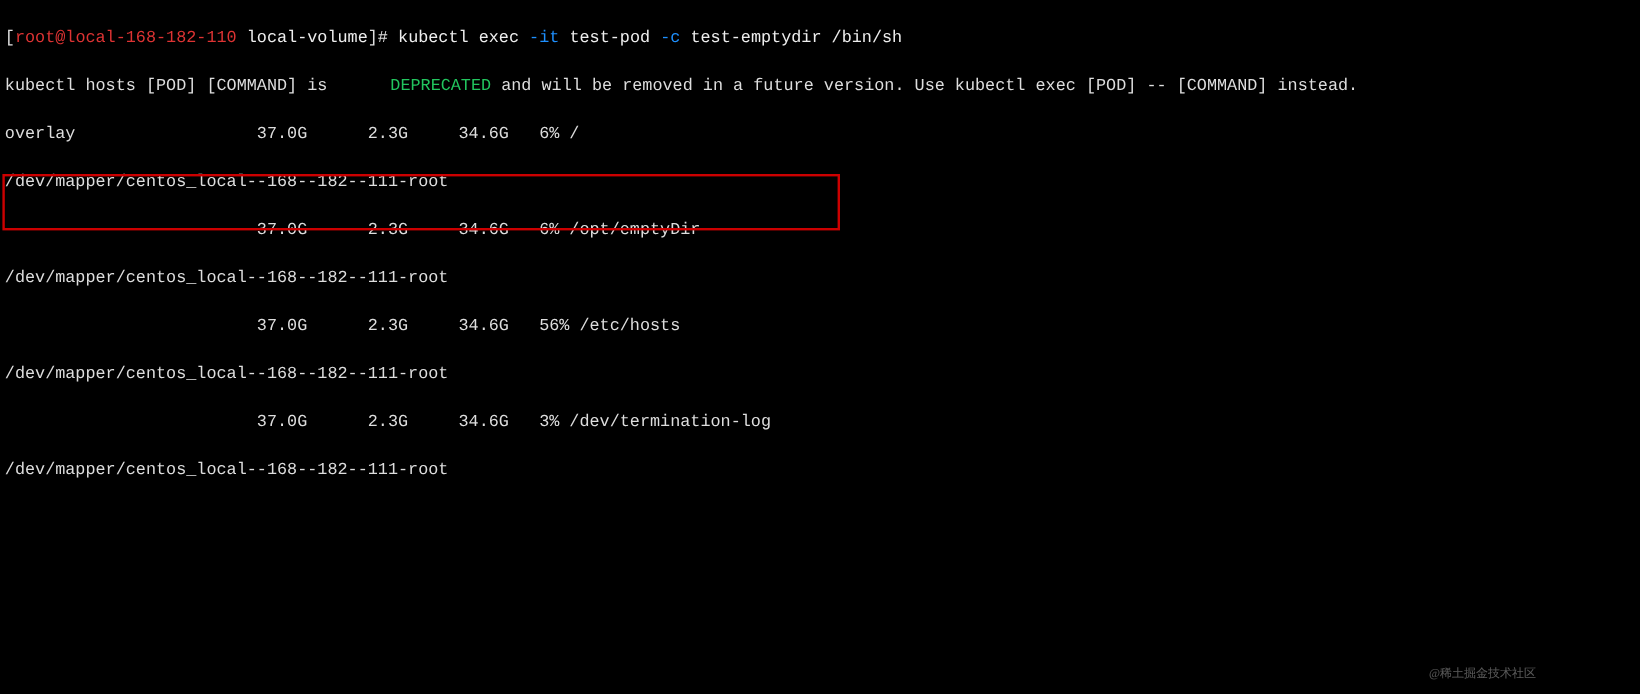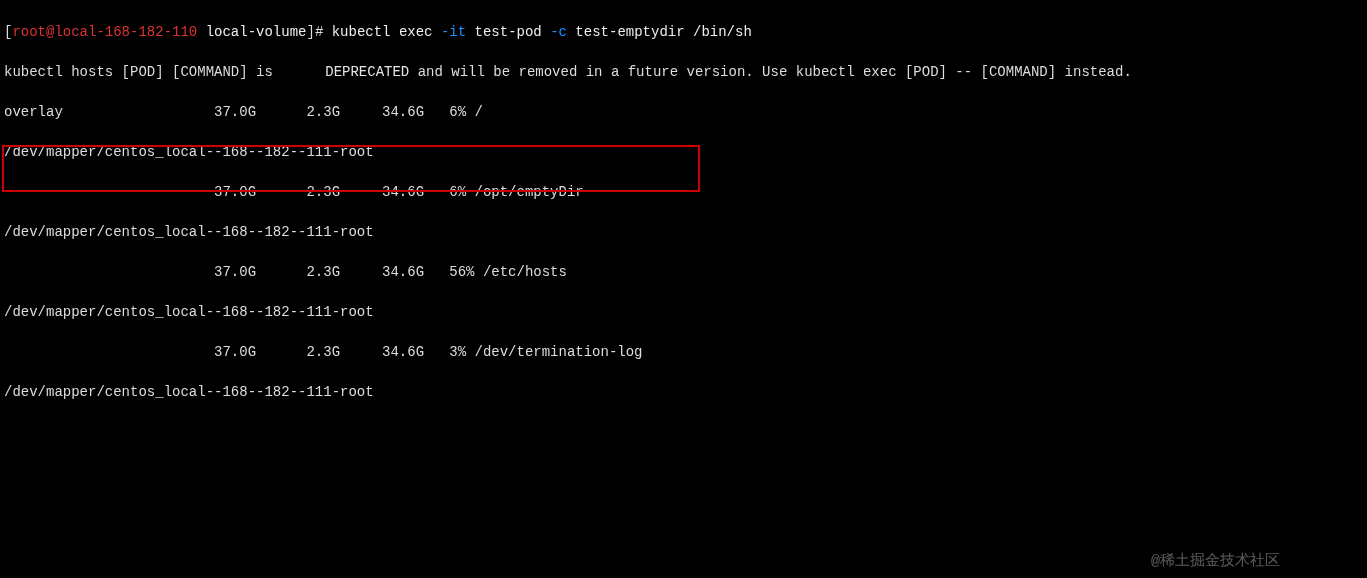--- a/index.html
+++ b/index.html
@@ -1,23 +1,23 @@
 <!DOCTYPE html>
 <html><head>
 <meta charset="utf-8">
 <style>
   html,body{margin:0;padding:0;background:#000;color:#ddd;font-family:Consolas,"Courier New",monospace;font-size:14px;line-height:20px;}
   .terminal{white-space:pre;padding:2px 4px;position:relative;width:1298px;height:578px;box-sizing:border-box;overflow:hidden;}
   .prompt-user{color:#dd3333;}
   .prompt-path{color:#eee;}
   .cmd{color:#eee;}
   .flag{color:#1e90ff;}
-  .deprecated{color:#e5e5e5;padding-left:44px;}
+  .deprecated{color:#22c55e;padding-left:44px;}
   .hl-box{position:absolute;border:2px solid #c00;pointer-events:none;}
-  .watermark{position:absolute;right:18px;bottom:6px;color:rgba(255,255,255,0.35);font-size:15px;font-family:Liberation Mono, monospace;}
+  .watermark{position:absolute;right:18px;bottom:6px;color:rgba(255,255,255,0.35);font-size:10px;font-family:Liberation Serif, serif;}
   .row{display:block;}
 </style>
 </head>
 <body>
 
 <div class="terminal">
 <span class="row"><span>[</span><span class="prompt-user">root@local-168-182-110</span><span> </span><span class="prompt-path">local-volume</span><span>]# </span><span class="cmd">kubectl exec </span><span class="flag">-it</span><span class="cmd"> test-pod </span><span class="flag">-c</span><span class="cmd"> test-emptydir /bin/sh</span></span>
 <span class="row"><span>kubectl hosts [POD] [COMMAND] is </span><span class="deprecated">DEPRECATED</span><span> and will be removed in a future version. Use kubectl exec [POD] -- [COMMAND] instead.</span></span>
 <span class="row">overlay                  37.0G      2.3G     34.6G   6% /</span>
 <span class="row">/dev/mapper/centos_local--168--182--111-root</span>

